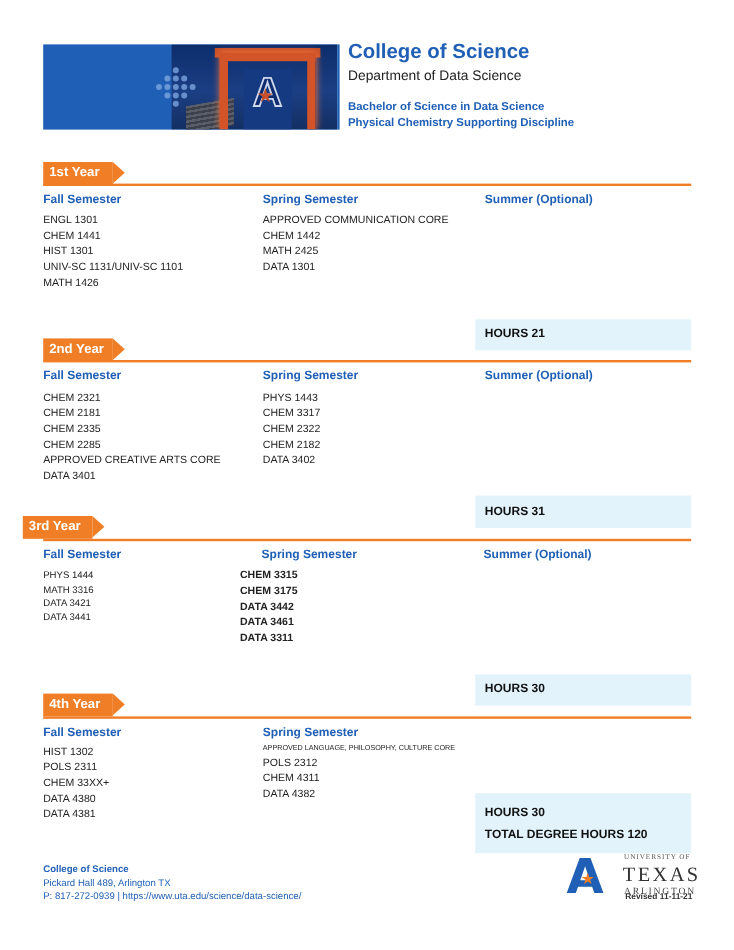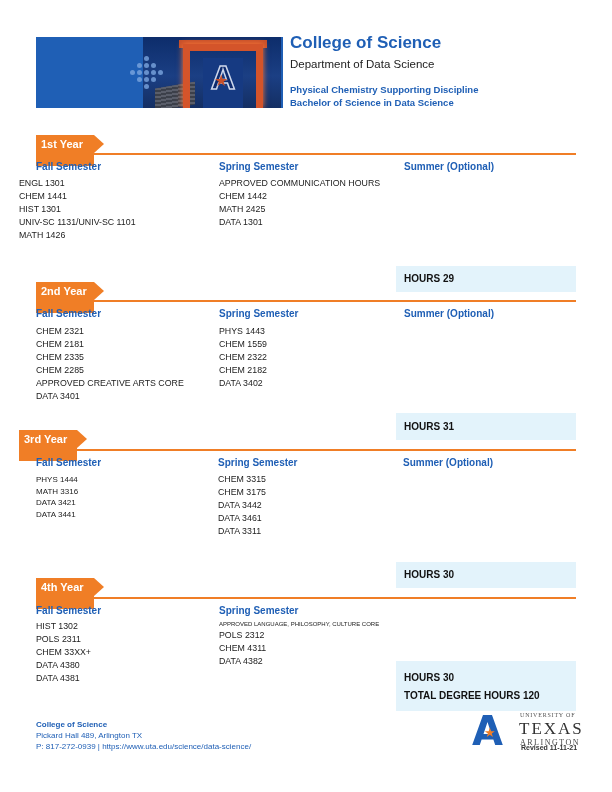--- a/index.html
+++ b/index.html
@@ -23,21 +23,21 @@
      font-weight: bold; text-align: center; -webkit-text-stroke: 1.5px #cfd8ec; }
   .tower .star { position: absolute; left: 31px; top: 33px; font-size: 16px; line-height: 16px; color: #c7502a; }
   .bldg { left: 12px; top: 48px; width: 40px; height: 23px; background: repeating-linear-gradient(180deg, #5a5e6a 0 2px, #3c404a 2px 4px); transform: skewY(-10deg); }
 
   .vline { left: 281px; top: 37px; width: 2px; height: 71px; background: #1f5fb5; }
   .h-college { left: 290px; top: 33px; font-size: 17px; font-weight: bold; color: #1f5fb5; }
   .h-dept { left: 290px; top: 58px; font-size: 11.5px; color: #222; }
   .h-degree { left: 290px; top: 83px; font-size: 9.5px; font-weight: bold; color: #1f5fb5; line-height: 13px; }
 
   
-  .year-tag { height: 31px; background: #f07e26; color: #fff; font-weight: bold; font-size: 11px; line-height: 19px;
+  .year-tag { height: 19px; background: #f07e26; color: #fff; font-weight: bold; font-size: 11px; line-height: 19px;
       padding-left: 5px; box-sizing: border-box; width: 58px; }
   .year-tag::after { content: ""; position: absolute; right: -10px; top: 0; border-top: 9.5px solid transparent; border-bottom: 9.5px solid transparent; border-left: 10px solid #f07e26; }
   .rule { height: 1.5px; background: #f07e26; left: 36px; width: 540px; }
   .col-head { font-size: 10px; font-weight: bold; color: #1f5fb5; }
   .course-list { font-size: 8.8px; line-height: 13px; color: #222; }
   .course-list.small { font-size: 8px; line-height: 13px; }
   .course-list div.tiny { font-size: 6px; }
   .hours { left: 396px; width: 180px; background: #e3f3fb; font-size: 10px; font-weight: bold; color: #111; box-sizing: border-box; padding-left: 8px; }
 
   
@@ -78,78 +78,78 @@
     <i style="left:21px;top:8px"></i>
       <i style="left:21px;top:15px"></i>
       <i style="left:21px;top:22px"></i>
       <i style="left:28px;top:15px"></i>
   </div>
 </div>
 <div class="abs vline"></div>
 <div class="abs h-college">College of Science</div>
 <div class="abs h-dept">Department of Data Science</div>
 <div class="abs h-degree">
+  <div>Bachelor of Science in Data Science</div>
   <div>Physical Chemistry Supporting Discipline</div>
-  <div>Bachelor of Science in Data Science</div>
 </div>
 
 <div class="abs year-tag" style="left:36px;top:135px;">1st Year</div>
 <div class="abs rule" style="top:153px;"></div>
 <div class="abs col-head" style="left:36px;top:161px;">Fall Semester</div>
 <div class="abs col-head" style="left:219px;top:161px;">Spring Semester</div>
 <div class="abs col-head" style="left:404px;top:161px;">Summer (Optional)</div>
-<div class="abs course-list" style="left:19px;top:177px;">
+<div class="abs course-list" style="left:36px;top:177px;">
   <div>ENGL 1301</div>
   <div>CHEM 1441</div>
   <div>HIST 1301</div>
   <div>UNIV-SC 1131/UNIV-SC 1101</div>
   <div>MATH 1426</div>
 </div>
 <div class="abs course-list" style="left:219px;top:177px;">
-  <div>APPROVED COMMUNICATION HOURS</div>
+  <div>APPROVED COMMUNICATION CORE</div>
   <div>CHEM 1442</div>
   <div>MATH 2425</div>
   <div>DATA 1301</div>
 </div>
-<div class="abs hours" style="top:266px;height:26px;line-height:26px;">HOURS 29</div>
+<div class="abs hours" style="top:266px;height:26px;line-height:26px;">HOURS 21</div>
 
 <div class="abs year-tag" style="left:36px;top:282px;">2nd Year</div>
 <div class="abs rule" style="top:300px;"></div>
 <div class="abs col-head" style="left:36px;top:308px;">Fall Semester</div>
 <div class="abs col-head" style="left:219px;top:308px;">Spring Semester</div>
 <div class="abs col-head" style="left:404px;top:308px;">Summer (Optional)</div>
 <div class="abs course-list" style="left:36px;top:325px;">
   <div>CHEM 2321</div>
   <div>CHEM 2181</div>
   <div>CHEM 2335</div>
   <div>CHEM 2285</div>
   <div>APPROVED CREATIVE  ARTS CORE</div>
   <div>DATA 3401</div>
 </div>
 <div class="abs course-list" style="left:219px;top:325px;">
   <div>PHYS 1443</div>
-  <div>CHEM 1559</div>
+  <div>CHEM 3317</div>
   <div>CHEM 2322</div>
   <div>CHEM 2182</div>
   <div>DATA 3402</div>
 </div>
 <div class="abs hours" style="top:413px;height:27px;line-height:27px;">HOURS 31</div>
 
 <div class="abs year-tag" style="left:19px;top:430px;">3rd Year</div>
 <div class="abs rule" style="top:449px;"></div>
 <div class="abs col-head" style="left:36px;top:457px;">Fall Semester</div>
 <div class="abs col-head" style="left:218px;top:457px;">Spring Semester</div>
 <div class="abs col-head" style="left:403px;top:457px;">Summer (Optional)</div>
 <div class="abs course-list small" style="left:36px;top:474px;line-height:11.5px;">
   <div>PHYS 1444</div>
   <div>MATH 3316</div>
   <div>DATA 3421</div>
   <div>DATA 3441</div>
 </div>
-<div class="abs course-list" style="left:218px;top:473px;">
+<div class="abs course-list" style="left:200px;top:473px;font-weight:bold;">
   <div>CHEM 3315</div>
   <div>CHEM 3175</div>
   <div>DATA 3442</div>
   <div>DATA 3461</div>
   <div>DATA 3311</div>
 </div>
 <div class="abs hours" style="top:562px;height:26px;line-height:26px;">HOURS 30</div>
 
 <div class="abs year-tag" style="left:36px;top:578px;">4th Year</div>
 <div class="abs rule" style="top:597px;"></div>

